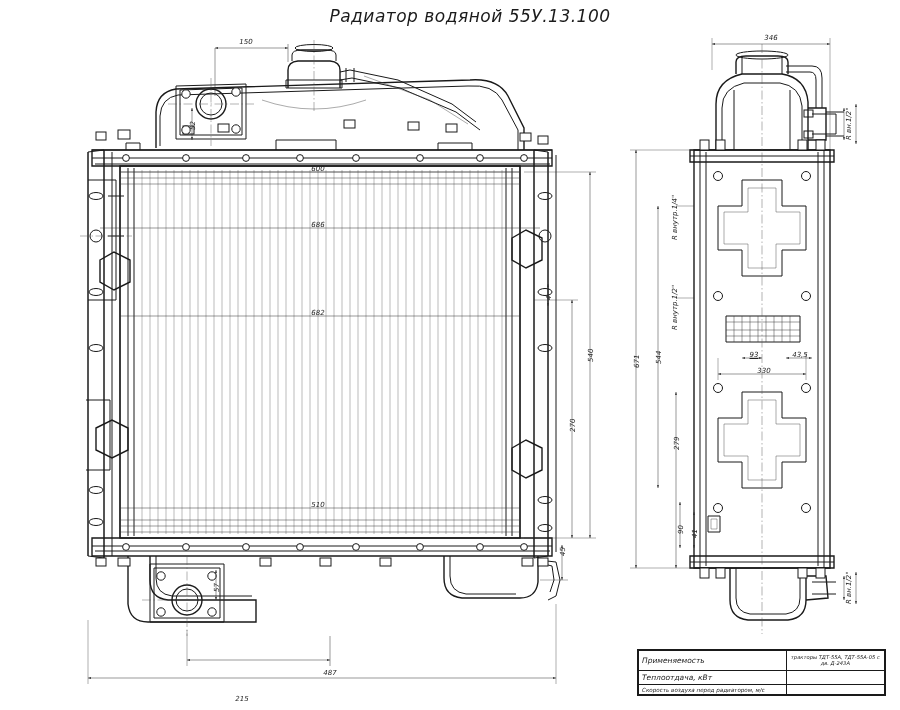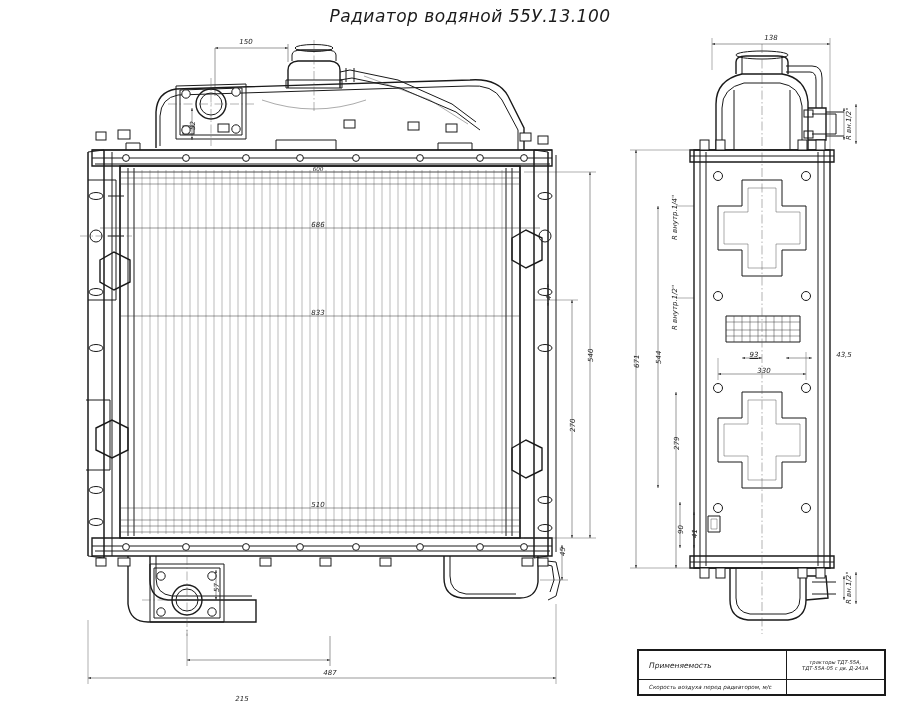--- a/index.html
+++ b/index.html
@@ -25,21 +25,21 @@
   }
   .dim.v{transform-origin:left top;transform:rotate(-90deg);}
   .dim.c{transform:translateX(-50%);}
 
   
   .spec{
     position:absolute;left:637px;top:649px;width:247px;height:45px;
     border:1px solid #1a1a1a;border-collapse:collapse;background:#fff;
   }
   .spec table{border-collapse:collapse;width:100%;height:100%;}
-  .spec td{border:1px solid #1a1a1a;padding:0 10px;vertical-align:middle;}
+  .spec td{border:1px solid #1a1a1a;padding:0 3px;vertical-align:middle;}
   .spec td.lab{
     width:60%;font-size:7.5px;font-style:italic;
     font-family:"DejaVu Sans",sans-serif;color:#1a1a1a;
   }
   .spec td.lab.small{font-size:5.6px;}
   .spec td.val{
     width:40%;font-size:5.2px;font-style:italic;text-align:center;
     line-height:1.25;color:#1a1a1a;
   }
 </style>
@@ -448,55 +448,59 @@
         <path d="M844,108 L844,140" marker-start="url(#arL)" marker-end="url(#ar)"></path>
         <path d="M856,104 L856,144" marker-start="url(#arL)" marker-end="url(#ar)"></path>
         <path d="M844,576 L844,600" marker-start="url(#arL)" marker-end="url(#ar)"></path>
         <path d="M856,572 L856,604" marker-start="url(#arL)" marker-end="url(#ar)"></path>
       </g>
     </g>
   </svg>
 
   <div class="dim c" style="left:246px;top:39px;">150</div>
   <div class="dim v" style="left:190px;top:130px;">52</div>
-  <div class="dim c" style="left:318px;top:166px;font-family:Liberation Serif, serif;">600</div>
+  <div class="dim c" style="left:318px;top:166px;">600</div>
   <div class="dim c" style="left:318px;top:222px;">686</div>
-  <div class="dim c" style="left:318px;top:310px;">833</div>
+  <div class="dim c" style="left:318px;top:310px;">682</div>
   <div class="dim c" style="left:318px;top:502px;">510</div>
   <div class="dim v" style="left:588px;top:362px;">540</div>
   <div class="dim v" style="left:570px;top:432px;">270</div>
   <div class="dim v" style="left:560px;top:556px;">45</div>
   <div class="dim v" style="left:546px;top:300px;">4</div>
   <div class="dim v" style="left:214px;top:592px;">57</div>
   <div class="dim c" style="left:242px;top:652px;margin-top:44px;">215</div>
   <div class="dim c" style="left:330px;top:670px;">487</div>
 
-  <div class="dim c" style="left:771px;top:35px;">138</div>
+  <div class="dim c" style="left:771px;top:35px;">346</div>
   <div class="dim v" style="left:634px;top:368px;">671</div>
   <div class="dim v" style="left:656px;top:364px;">544</div>
   <div class="dim v" style="left:674px;top:450px;">279</div>
   <div class="dim v" style="left:678px;top:534px;">90</div>
   <div class="dim v" style="left:692px;top:538px;">41</div>
   <div class="dim c" style="left:754px;top:352px;text-decoration:underline;">93</div>
-  <div class="dim c" style="left:800px;top:352px;margin-left:44px;">43,5</div>
+  <div class="dim c" style="left:800px;top:352px;">43,5</div>
   <div class="dim c" style="left:764px;top:368px;">330</div>
   <div class="dim v" style="left:672px;top:240px;">R внутр.1/4"</div>
   <div class="dim v" style="left:672px;top:330px;">R внутр.1/2"</div>
   <div class="dim v" style="left:846px;top:140px;">R вн.1/2"</div>
   <div class="dim v" style="left:846px;top:604px;">R вн.1/2"</div>
 
   <div class="spec">
     <table>
       <tbody>
           <tr>
         <td class="lab">Применяемость</td>
         <td class="val">тракторы ТДТ-55А,
 ТДТ-55А-05 с дв. Д-243А</td>
       </tr>
       <tr>
+        <td class="lab">Теплоотдача, кВт</td>
+        <td class="val"></td>
+      </tr>
+      <tr>
         <td class="lab small">Скорость воздуха перед радиатором, м/с</td>
         <td class="val"></td>
       </tr>
     </tbody>
       </table>
   </div>
 
 </div>
 
 </body></html>

